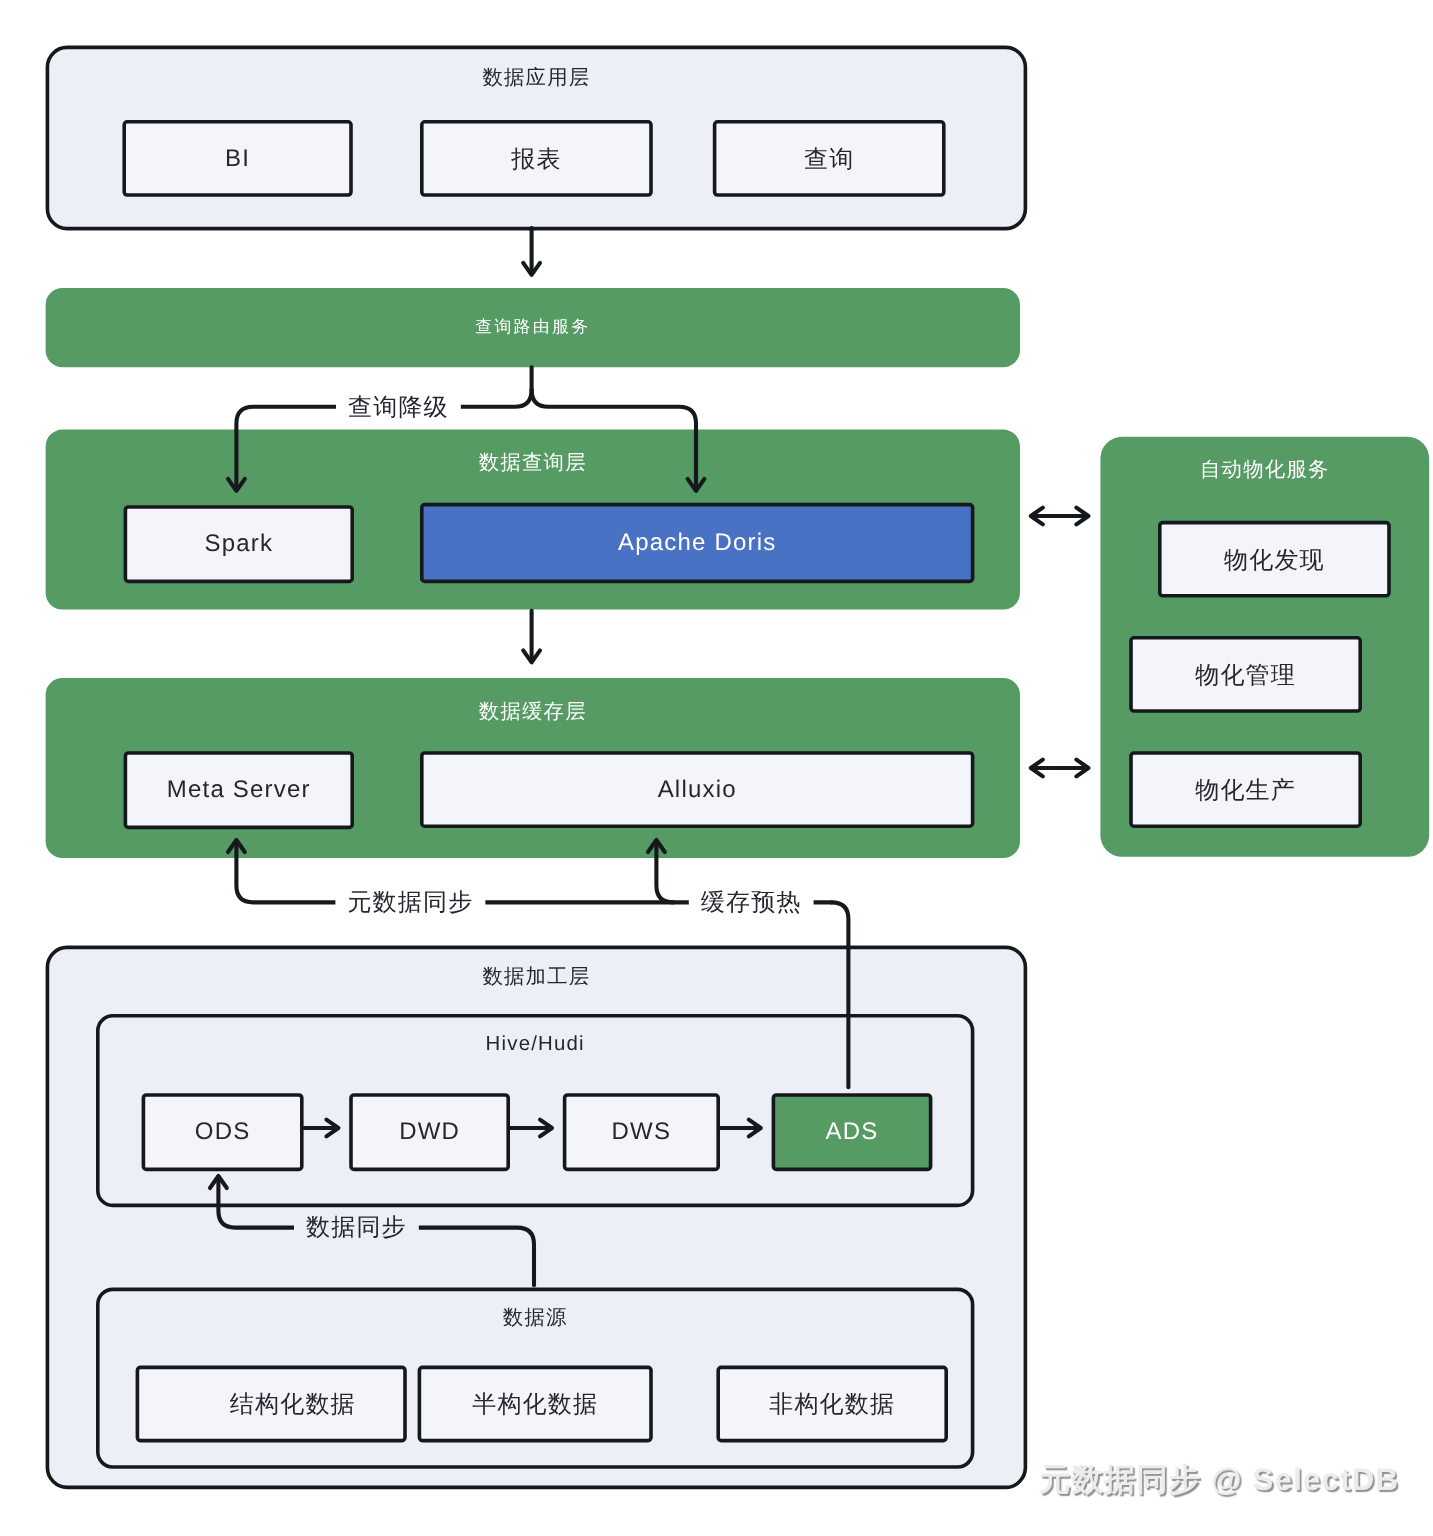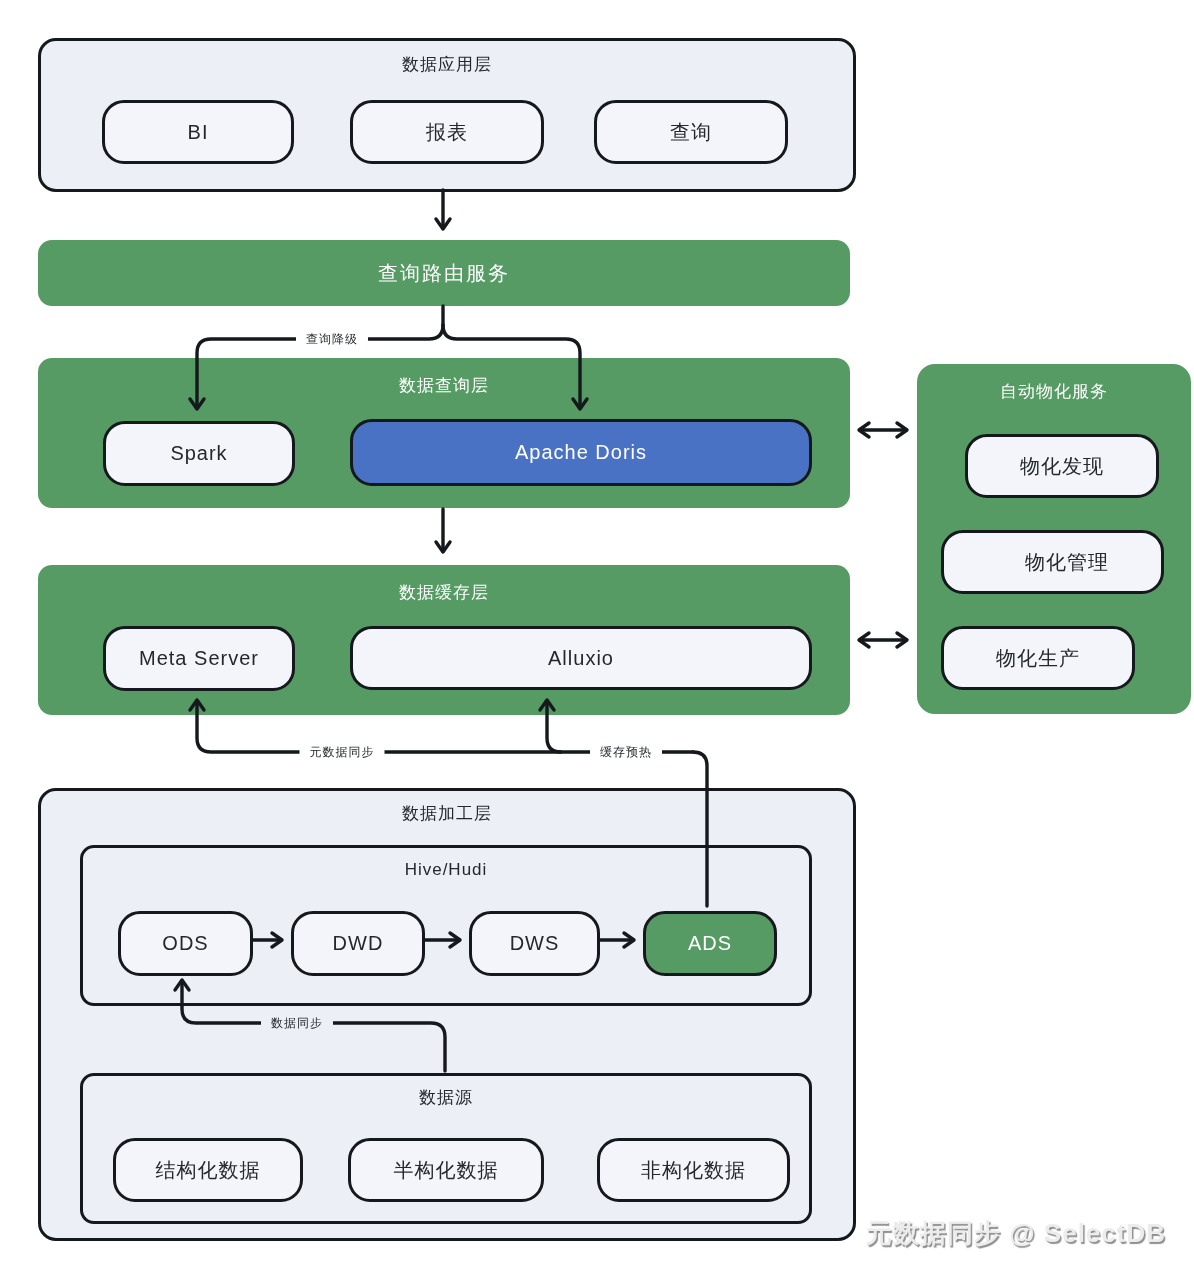--- a/index.html
+++ b/index.html
@@ -22,38 +22,38 @@
   }
   .layer-green{position:absolute;background:var(--green);border-radius:14px;}
   .layer-title{
     position:absolute;left:0;width:100%;text-align:center;
     font-size:17px;letter-spacing:1px;
   }
   .t-white{color:#ffffff;}
   .t-dark{color:var(--text);}
   .box{
     position:absolute;background:var(--box-bg);
-    border:3px solid var(--line);border-radius:22px;
+    border:3px solid var(--line);border-radius:4px;
     display:flex;align-items:center;justify-content:center;
     font-size:20px;color:var(--text);letter-spacing:1px;
   }
   .box-blue{background:var(--blue);color:#fff;}
   .box-green{background:var(--green);color:#fff;}
   .bar{
     position:absolute;display:flex;align-items:center;justify-content:center;
-    background:var(--green);border-radius:14px;color:#fff;font-size:20px;letter-spacing:2px;
+    background:var(--green);border-radius:14px;color:#fff;font-size:14px;letter-spacing:2px;
   }
   .inner-panel{
     position:absolute;background:var(--panel-bg);
     border:3px solid var(--line);border-radius:14px;
   }
   .conn-svg{position:absolute;left:0;top:0;z-index:5;pointer-events:none;}
   .conn-label{
     position:absolute;z-index:6;transform:translate(-50%,-50%);
-    background:#ffffff;padding:2px 10px;font-size:12px;color:var(--text);
+    background:#ffffff;padding:2px 10px;font-size:20px;color:var(--text);
     white-space:nowrap;letter-spacing:1px;
   }
   .conn-label.on-panel{background:var(--panel-bg);}
   .watermark{
     position:absolute;z-index:7;font-size:26px;font-weight:700;letter-spacing:1px;
     color:#ececec;
     text-shadow:1.5px 1.5px 1px #8f8f8f,-1px -1px 1px #ffffff;
   }
 </style>
 </head>
@@ -72,21 +72,21 @@
 
   <div class="layer-green" style="left:38px;top:358px;width:812px;height:150px;">
     <div class="layer-title t-white" style="top:16px;">数据查询层</div>
     <div class="box" style="left:65px;top:63px;width:186px;height:59px;">Spark</div>
     <div class="box box-blue" style="left:312px;top:61px;width:456px;height:61px;">Apache Doris</div>
   </div>
 
   <div class="layer-green" style="left:917px;top:364px;width:274px;height:350px;border-radius:18px;">
     <div class="layer-title t-white" style="top:16px;">自动物化服务</div>
     <div class="box" style="left:24px;top:70px;width:188px;height:58px;margin-left:24px;">物化发现</div>
-    <div class="box" style="left:24px;top:166px;width:188px;height:58px;padding-left:29px;">物化管理</div>
+    <div class="box" style="left:24px;top:166px;width:188px;height:58px;">物化管理</div>
     <div class="box" style="left:24px;top:262px;width:188px;height:58px;">物化生产</div>
   </div>
 
   <div class="layer-green" style="left:38px;top:565px;width:812px;height:150px;">
     <div class="layer-title t-white" style="top:16px;">数据缓存层</div>
     <div class="box" style="left:65px;top:61px;width:186px;height:59px;">Meta Server</div>
     <div class="box" style="left:312px;top:61px;width:456px;height:58px;">Alluxio</div>
   </div>
 
   <div class="panel-light" style="left:38px;top:788px;width:812px;height:447px;">
@@ -95,21 +95,21 @@
     <div class="inner-panel" style="left:39px;top:54px;width:726px;height:155px;">
       <div class="layer-title t-dark" style="top:12px;">Hive/Hudi</div>
       <div class="box" style="left:35px;top:63px;width:129px;height:59px;">ODS</div>
       <div class="box" style="left:208px;top:63px;width:128px;height:59px;">DWD</div>
       <div class="box" style="left:386px;top:63px;width:125px;height:59px;">DWS</div>
       <div class="box box-green" style="left:560px;top:63px;width:128px;height:59px;">ADS</div>
     </div>
 
     <div class="inner-panel" style="left:39px;top:282px;width:726px;height:145px;">
       <div class="layer-title t-dark" style="top:10px;">数据源</div>
-      <div class="box" style="left:30px;top:62px;width:184px;height:58px;">结构化数据</div>
+      <div class="box" style="left:30px;top:62px;width:184px;height:58px;padding-left:36px;">结构化数据</div>
       <div class="box" style="left:265px;top:62px;width:190px;height:58px;text-align:center;">半构化数据</div>
       <div class="box" style="left:514px;top:62px;width:187px;height:58px;">非构化数据</div>
     </div>
   </div>
 
   <svg class="conn-svg" width="1194" height="1280" viewBox="0 0 1194 1280">
     <defs>
       <marker id="ah" markerUnits="userSpaceOnUse" markerWidth="20" markerHeight="20" refX="13" refY="10" orient="auto-start-reverse">
         <path d="M4,3 L14,10 L4,17" fill="none" stroke="#15181c" stroke-width="3.4" stroke-linecap="round" stroke-linejoin="round"></path>
       </marker>

